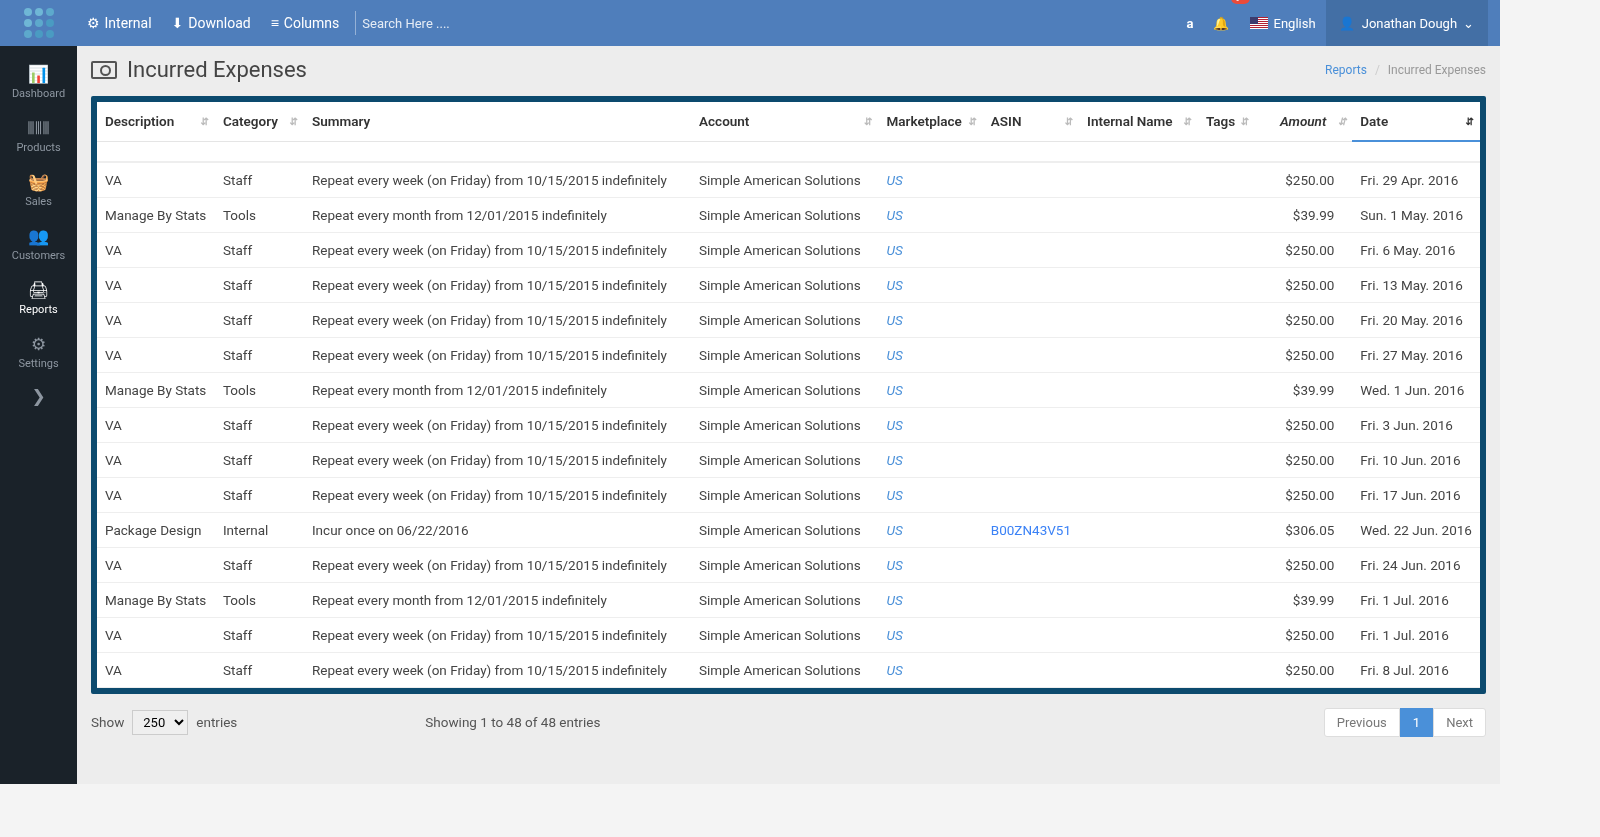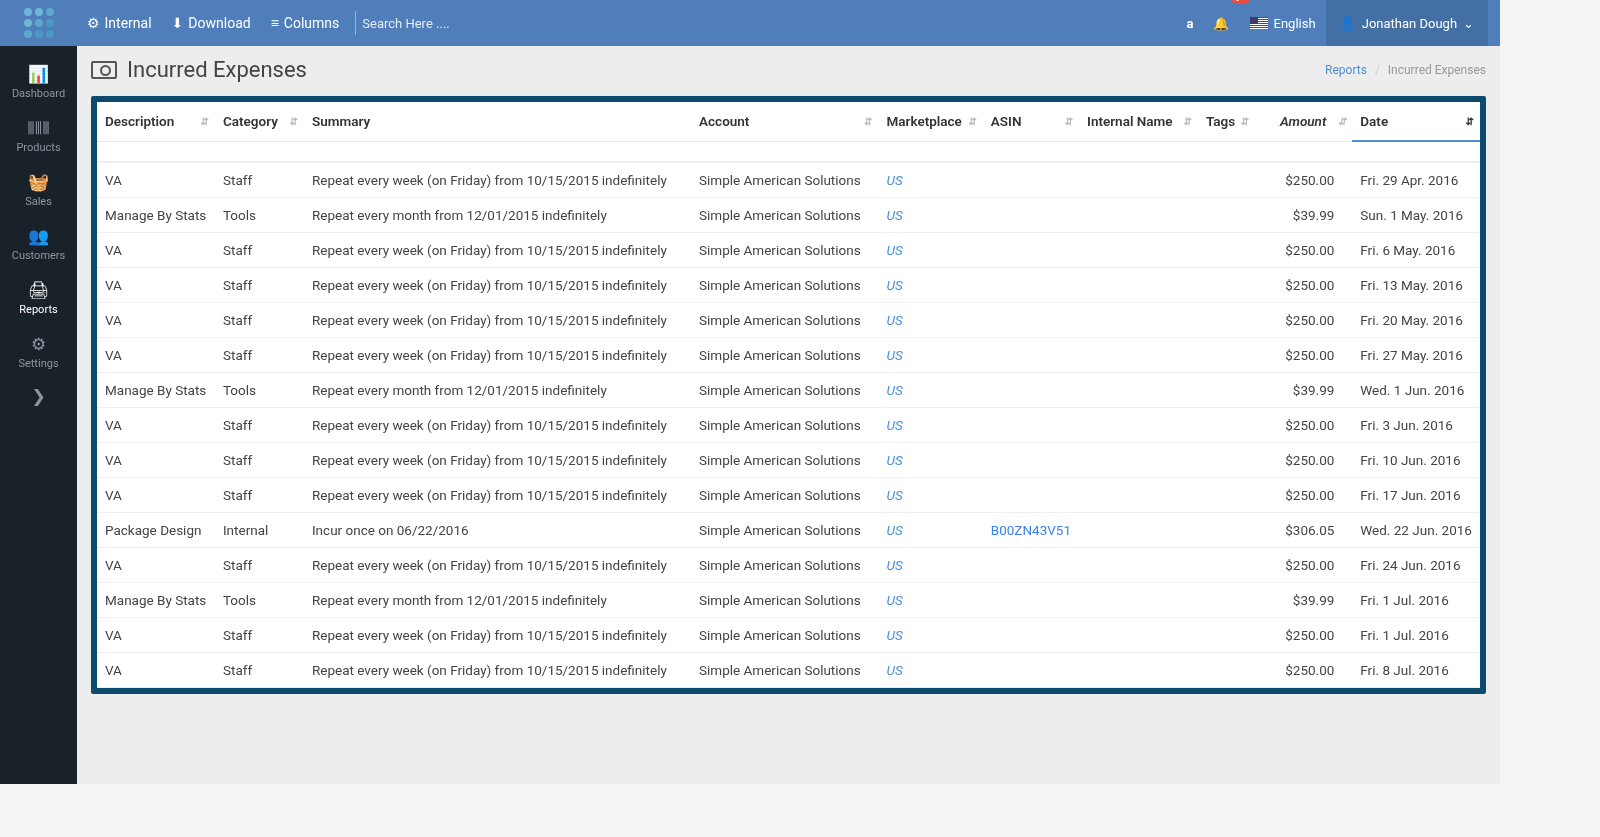--- a/index.html
+++ b/index.html
@@ -374,14 +374,27 @@
               <td class="asin"></td>
               <td></td>
               <td></td>
               <td class="amount">$250.00</td>
               <td>Fri. 8 Jul. 2016</td>
             </tr>
           </tbody>
       </table>
     </div>
 
+    <div class="footer">
+      <span>Show</span>
+      <select>
+        <option>250</option>
+      </select>
+      <span>entries</span>
+      <span class="showing">Showing 1 to 48 of 48 entries</span>
+      <div class="pager">
+        <span class="pbtn">Previous</span>
+        <span class="pbtn active">1</span>
+        <span class="pbtn">Next</span>
+      </div>
+    </div>
   </div>
 </div>
 
 </body></html>

